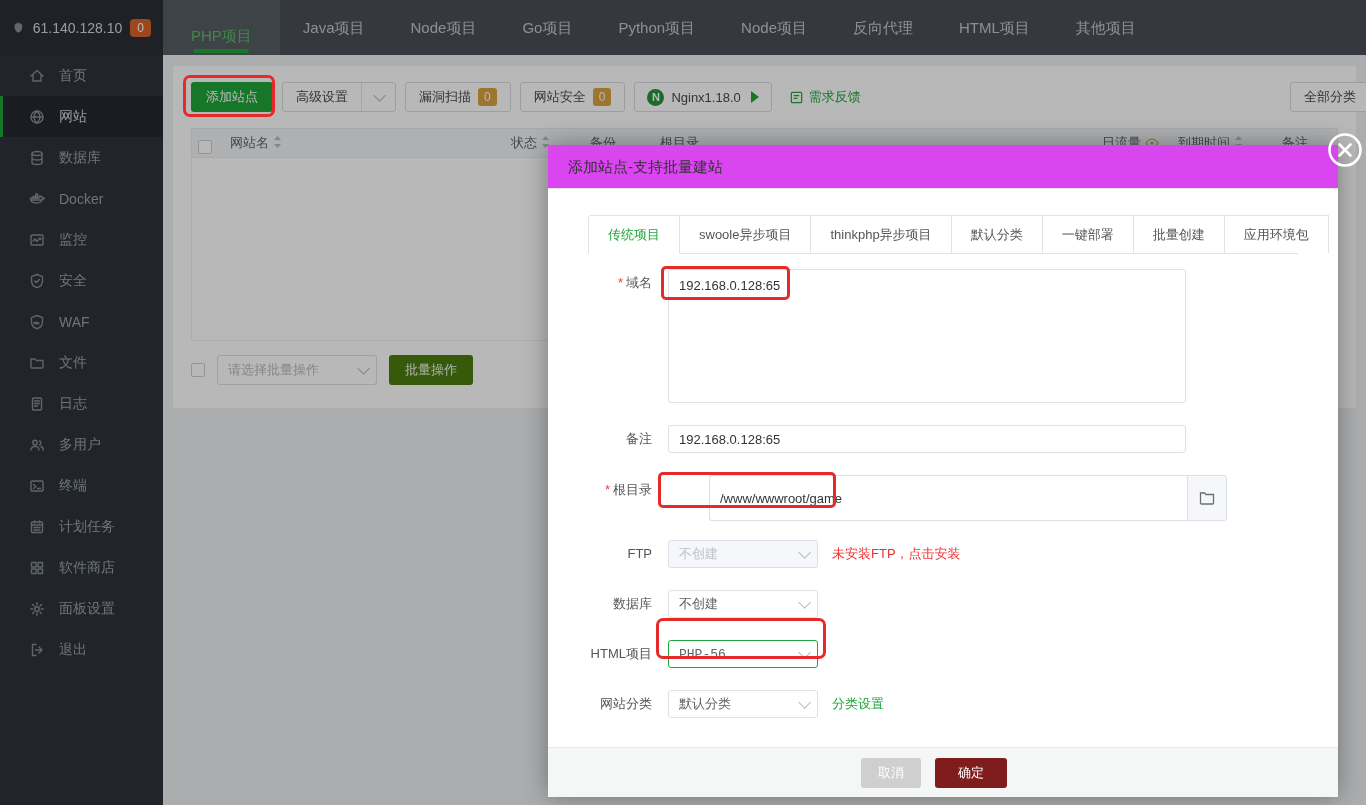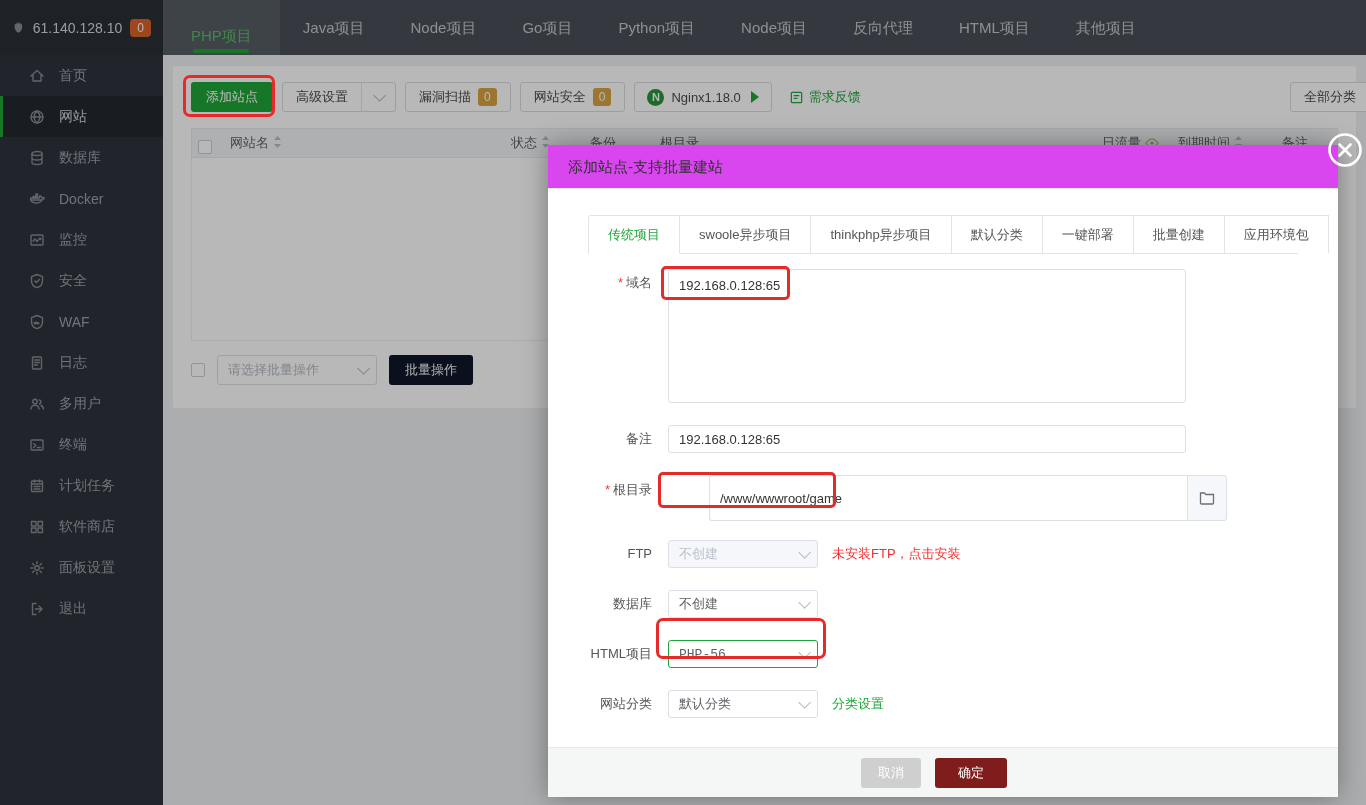--- a/index.html
+++ b/index.html
@@ -36,21 +36,21 @@
   .all-cat { position:absolute; right:-32px; top:0; }
 
   .thead { position:relative; margin-top:16px; height:30px; background:#f2f4f6; border:1px solid #e9ebee; font-size:13px; color:#5f6368; }
   .thead span.cell { position:absolute; top:0; line-height:28px; white-space:nowrap; }
   .tbody-empty { height:183px; border:1px solid #eef0f2; border-top:none; background:#fff; }
   .checkbox { width:14px; height:14px; border:1px solid #c9ced4; border-radius:2px; background:#fff; display:inline-block; }
   .sort-ic { display:inline-block; margin-left:4px; vertical-align:-1px; }
   .batch-row { margin-top:14px; display:flex; align-items:center; gap:12px; }
   .select { height:30px; border:1px solid #dcdfe6; border-radius:3px; background:#fff; display:inline-flex; align-items:center; justify-content:space-between; padding:0 10px; font-size:13px; color:#606266; cursor:pointer; }
   .batch-select { width:160px; color:#b4bac1; }
-  .btn-batch { background:#0f172a; color:#f2f5f2; padding:0 16px; border:none; }
+  .btn-batch { background:#4d7c0f; color:#f2f5f2; padding:0 16px; border:none; }
 
   
   .overlay { position:absolute; inset:0; background:rgba(0,0,0,0.28); z-index:50; }
 
   
   .modal { position:absolute; left:548px; top:145px; width:790px; height:652px; background:#fff; z-index:60; box-shadow:0 0 24px rgba(0,0,0,0.35); display:flex; flex-direction:column; }
   .m-head { flex:0 0 44px; background:#d946ef; border-bottom:1px solid #e8e8e8; line-height:43px; padding:0 20px; font-size:15px; color:#333; }
   .m-close { position:absolute; top:-13px; right:-25px; width:36px; height:36px; cursor:pointer; z-index:75; }
   .m-tabs { display:flex; margin:26px 40px 0; border-bottom:1px solid #dfe4ea; }
   .m-tab { border:1px solid #dfe4ea; border-bottom:none; margin-left:-1px; padding:0 19px; line-height:37px; font-size:13px; color:#555; cursor:pointer; background:#fff; white-space:nowrap; }
@@ -140,20 +140,26 @@
       </div>
       <div class="menu-item">
         <svg width="16" height="16" viewBox="0 0 16 16">
             <path class="icon-stroke" d="M8 1.5L2.5 3.7v4c0 3.6 2.4 6 5.5 7 3.1-1 5.5-3.4 5.5-7v-4L8 1.5z"></path>
             <path class="icon-stroke" d="M5 8.5l1 1.5 1-2 1 2 1-1.5 1 1"></path>
           </svg>
         <span>WAF</span>
       </div>
       <div class="menu-item">
         <svg width="16" height="16" viewBox="0 0 16 16">
+            <path class="icon-stroke" d="M2 4h4l1.5 1.5H14V12a1 1 0 01-1 1H3a1 1 0 01-1-1V4z"></path>
+          </svg>
+        <span>文件</span>
+      </div>
+      <div class="menu-item">
+        <svg width="16" height="16" viewBox="0 0 16 16">
             <rect class="icon-stroke" x="3.5" y="2" width="9" height="12" rx="1"></rect>
             <path class="icon-stroke" d="M5.5 5h5M5.5 7.5h5M5.5 10h3"></path>
           </svg>
         <span>日志</span>
       </div>
       <div class="menu-item">
         <svg width="16" height="16" viewBox="0 0 16 16">
             <circle class="icon-stroke" cx="6" cy="5.5" r="2.2"></circle>
             <path class="icon-stroke" d="M2 13c0-2.2 1.8-3.8 4-3.8s4 1.6 4 3.8M10.5 4a2.1 2.1 0 010 4M12 9.5c1.5.5 2.3 1.8 2.3 3.5"></path>
           </svg>

